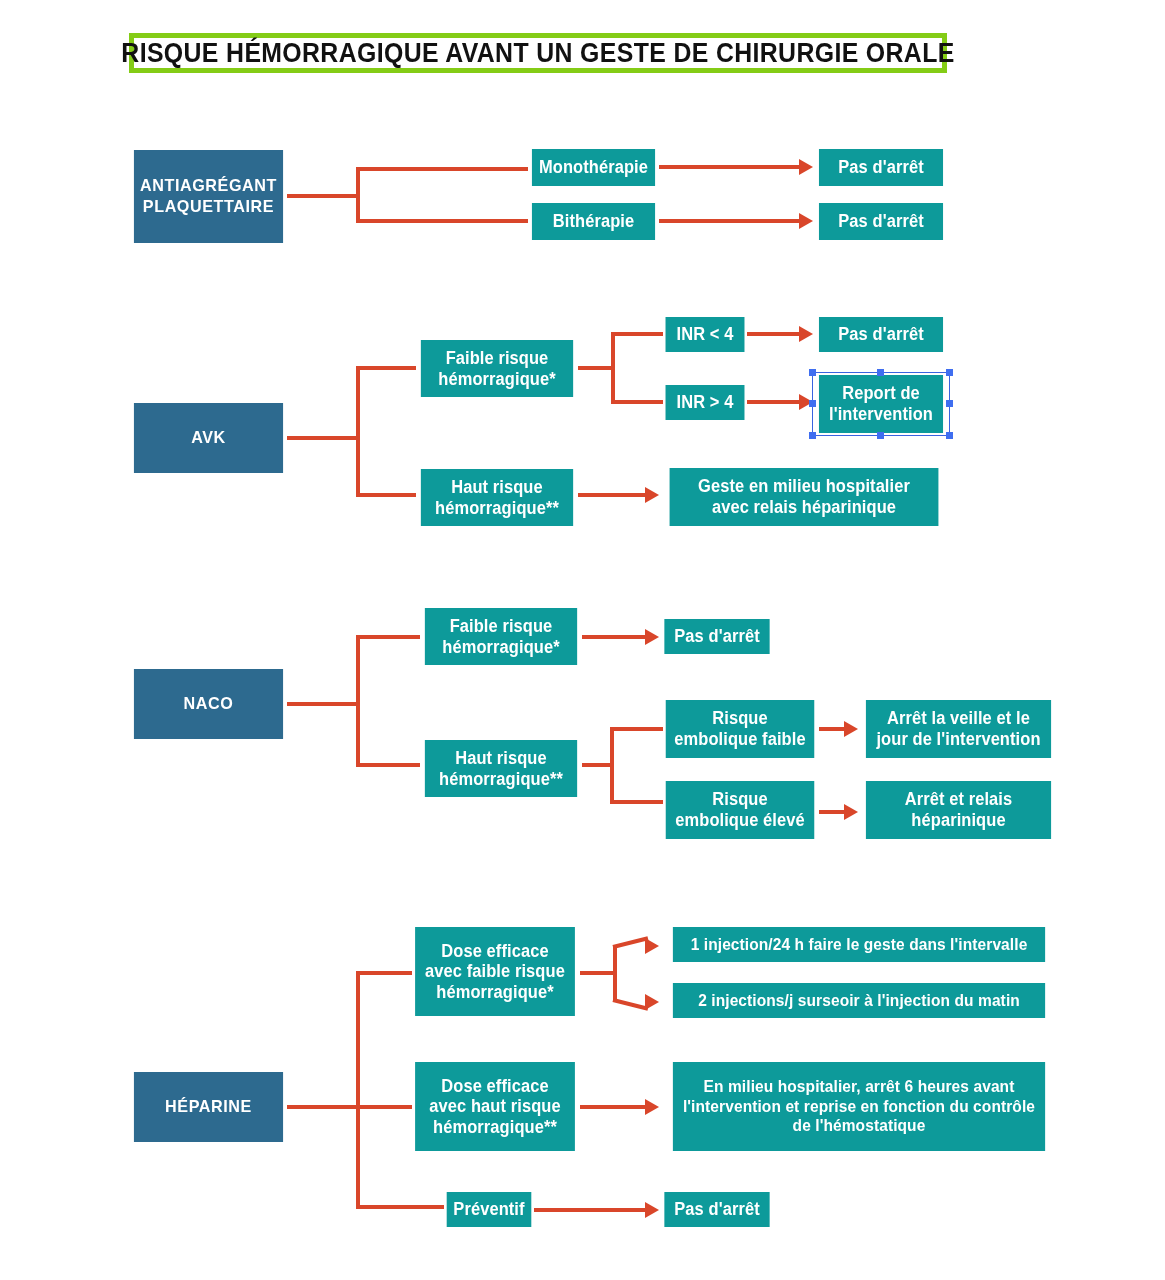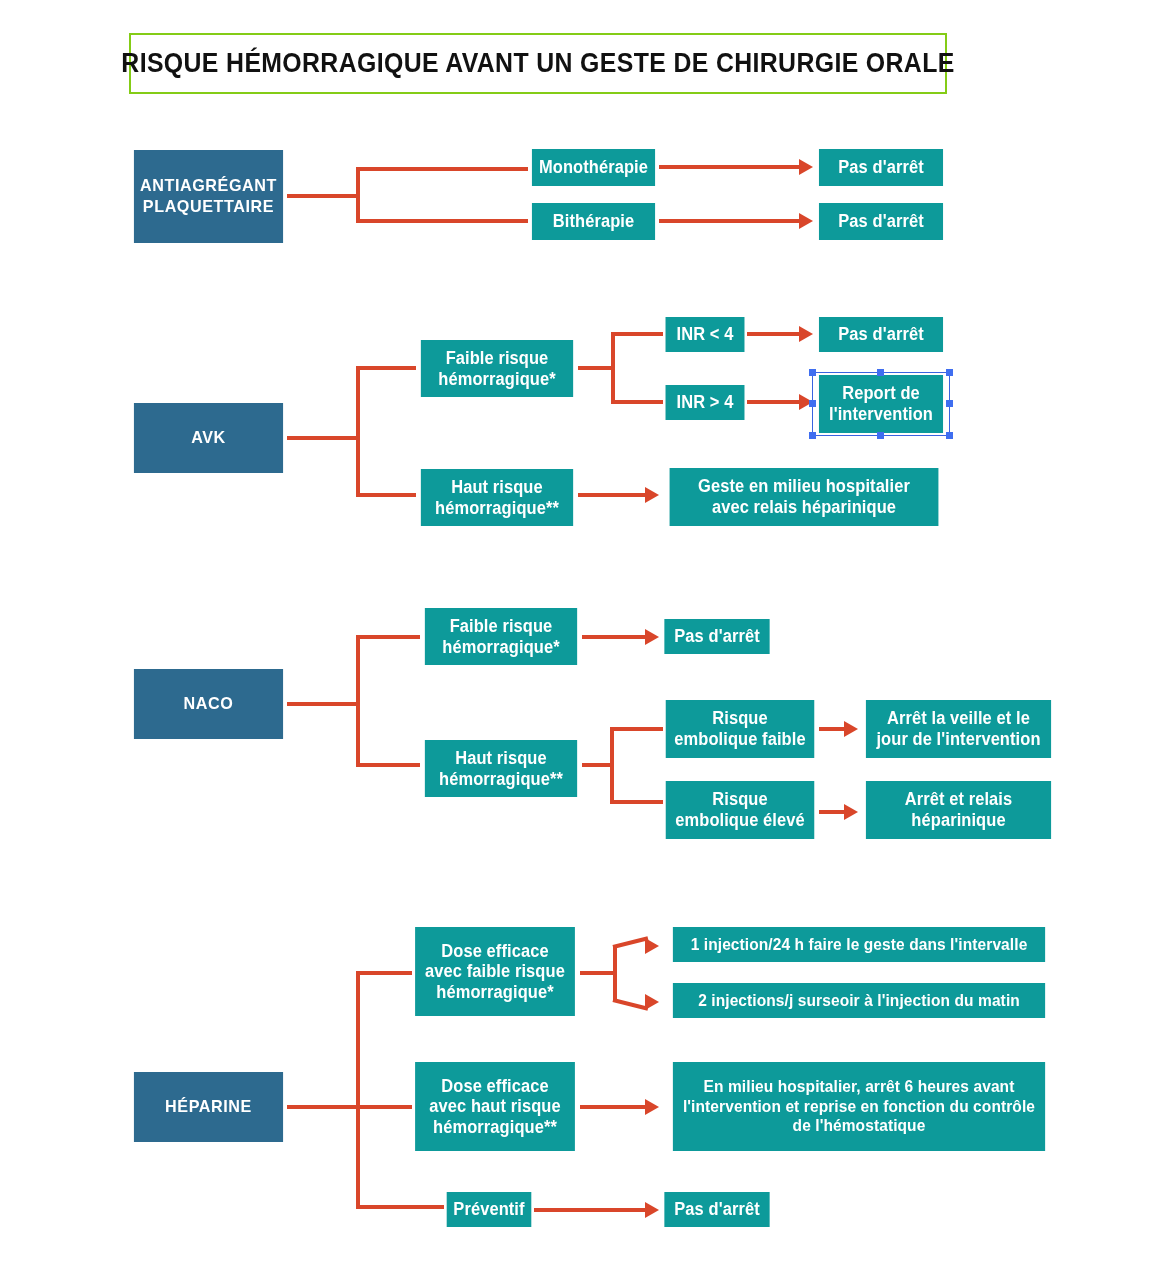--- a/index.html
+++ b/index.html
@@ -18,22 +18,22 @@
     background: #ffffff;
     overflow: hidden;
   }
 
   
   .title-frame {
     position: absolute;
     left: 129px;
     top: 33px;
     width: 818px;
-    height: 61px;
-    border: 2px solid #84cc16;
+    height: 40px;
+    border: 5px solid #84cc16;
     background: #ffffff;
     box-sizing: border-box;
   }
   .title-text {
     position: absolute;
     left: 0; right: 0; top: 0; bottom: 0;
     display: flex;
     align-items: center;
     justify-content: center;
     font-family: "Liberation Sans Narrow", "Liberation Sans", sans-serif;

